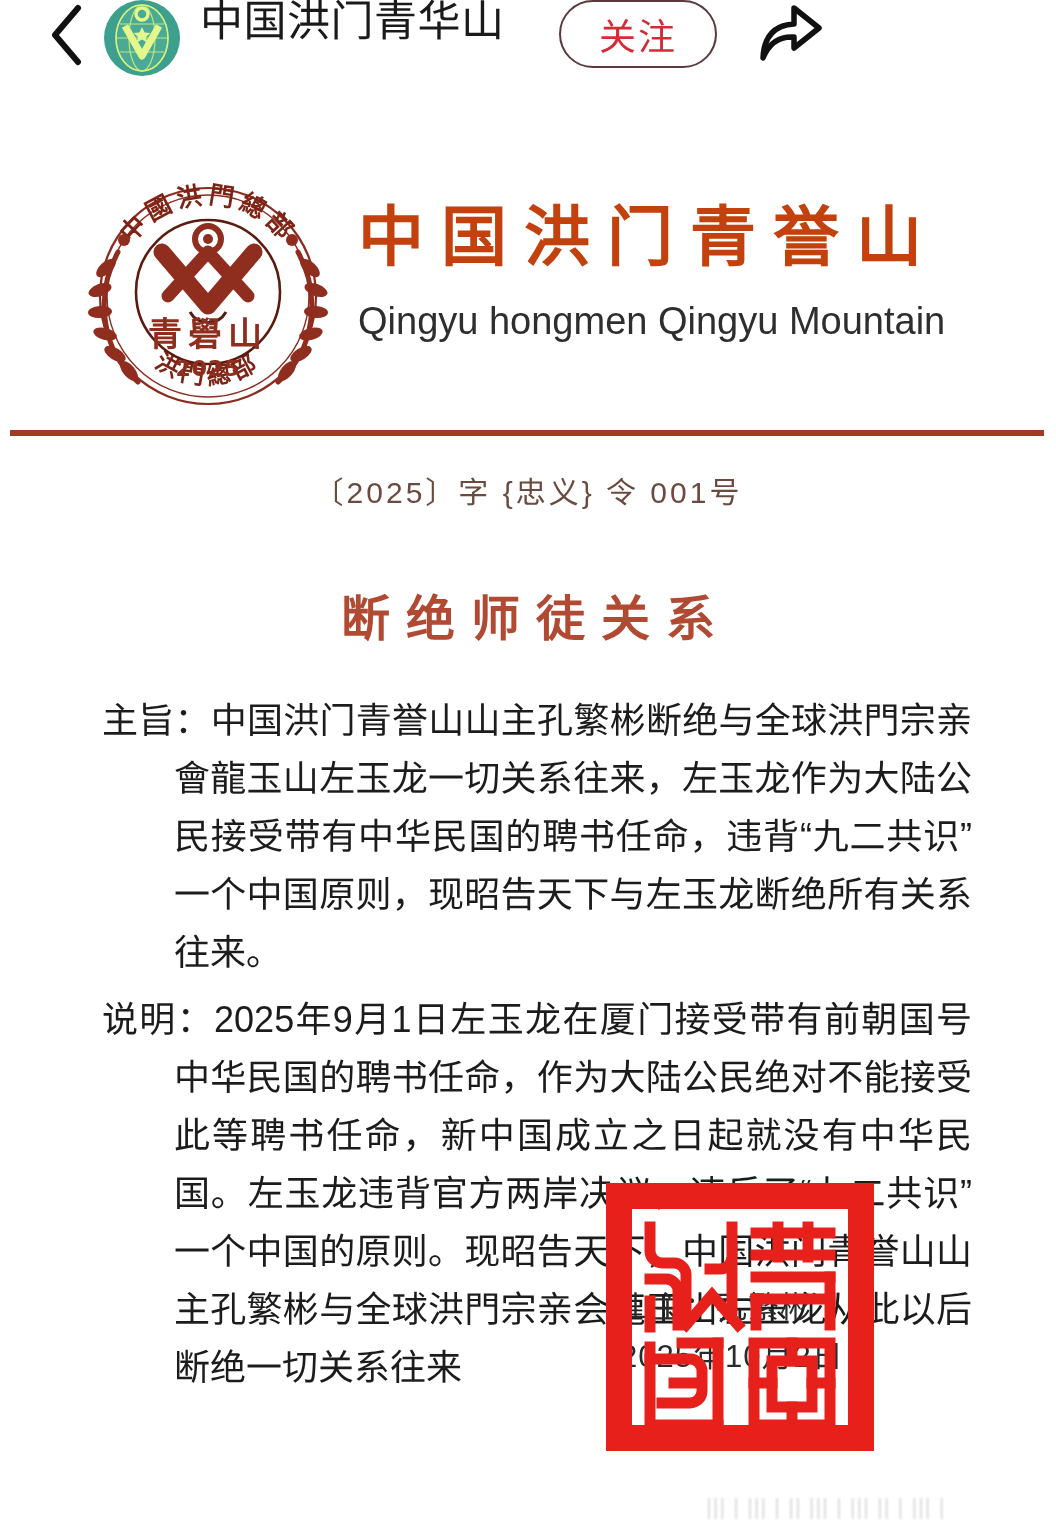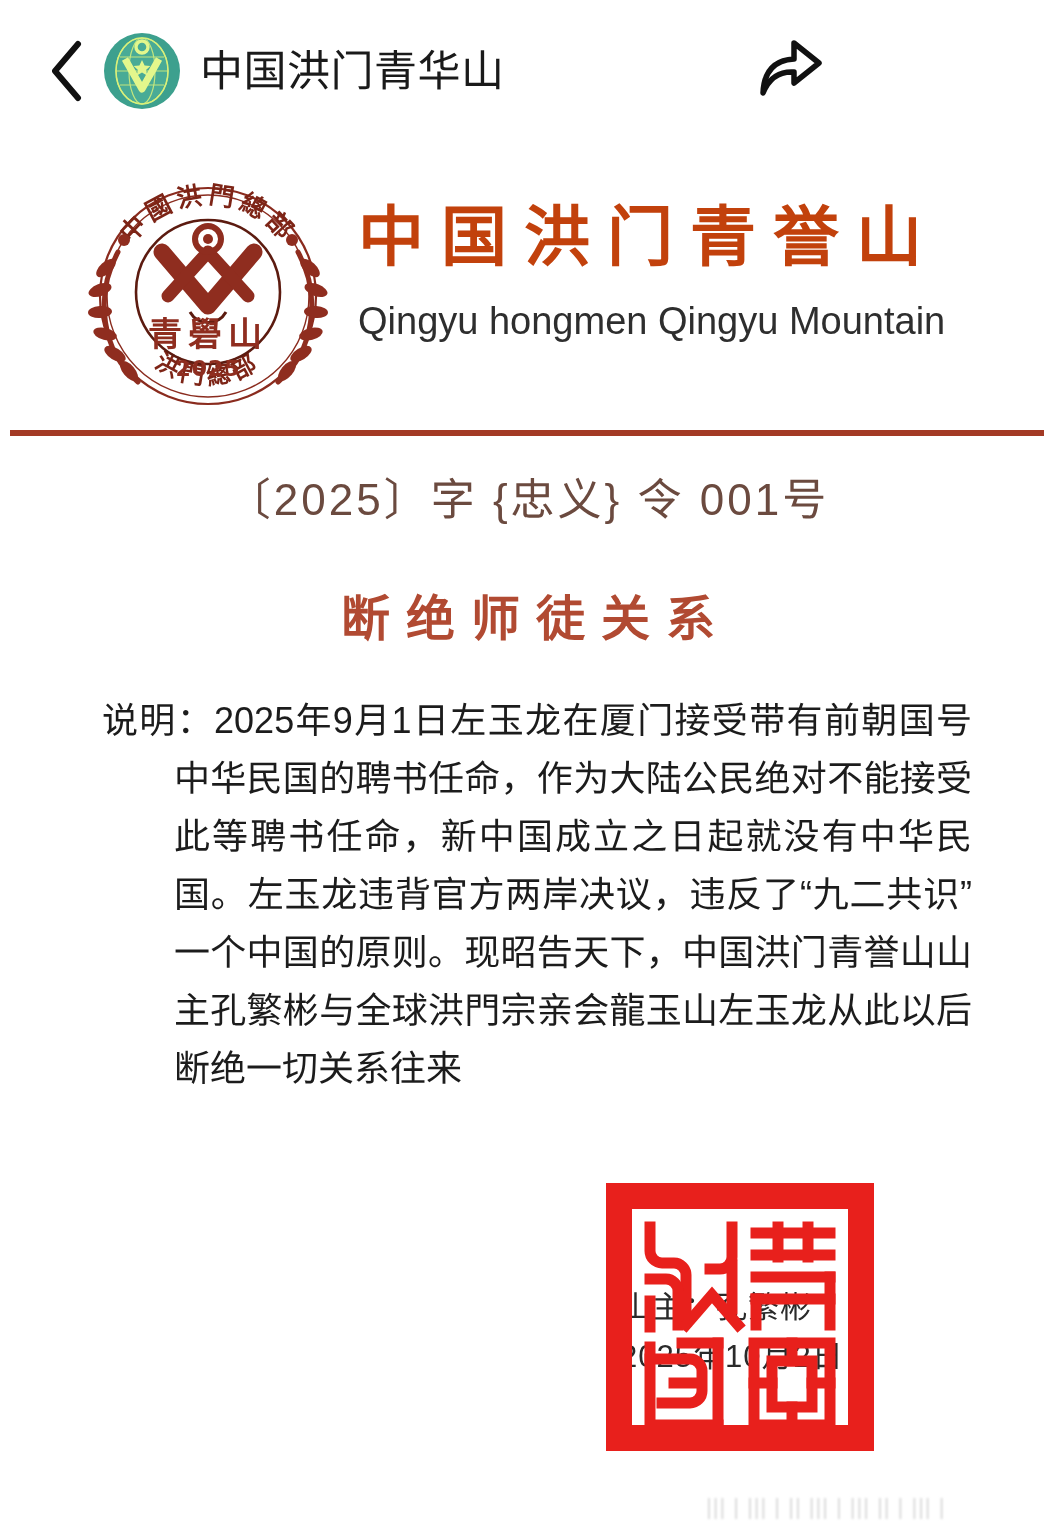--- a/index.html
+++ b/index.html
@@ -17,21 +17,21 @@
     -webkit-font-smoothing: antialiased;
   }
 
   
   .appbar {
     position: absolute;
     left: 0; top: 0;
     width: 857px;
     height: 142px;
     display: flex;
-    align-items: center;
+    align-items: flex-start;
     background: #ffffff;
     box-sizing: border-box;
     padding: 0 26px 0 38px;
   }
   .back-btn {
     width: 56px;
     height: 70px;
     display: flex;
     align-items: center;
     justify-content: center;
@@ -147,21 +147,21 @@
     background: #a33a25;
   }
 
   
   .docnum {
     position: absolute;
     left: 0;
     top: 478px;
     width: 1056px;
     text-align: center;
-    font-size: 44px;
+    font-size: 30px;
     line-height: 1;
     color: #6b4a3f;
     letter-spacing: 3px;
     font-family: "Liberation Sans", "DejaVu Sans", sans-serif;
   }
 
   .doctitle {
     position: absolute;
     left: 0;
     top: 595px;
@@ -267,20 +267,21 @@
         <path d="M21 26 L38 56 L55 26" fill="none" stroke="#e3f78c" stroke-width="7" stroke-linejoin="round"></path>
         <path d="M38 27 l2.6 5.6 5.8.5-4.4 3.9 1.4 5.8-5.4-3.2-5.4 3.2 1.4-5.8-4.4-3.9 5.8-.5z" fill="#e3f78c"></path>
       </svg>
     </span>
   </div>
 
   <div class="appbar-title">中国洪门青华山</div>
 
   <div class="appbar-spacer"></div>
 
+  <button class="follow-btn" type="button">关注</button>
 
   <div class="share-btn">
     <span>
       <svg width="72" height="72" viewBox="0 0 72 72" fill="none" aria-hidden="true">
         <path d="M41 10 L66 30 L41 50 L41 39
                  C26 38 16 45 10 60
                  C11 38 22 27 41 26 Z" stroke="#111111" stroke-width="5.5" stroke-linejoin="round" stroke-linecap="round" fill="none"></path>
       </svg>
     </span>
   </div>
@@ -351,20 +352,21 @@
   </div>
 </div>
 
 <div class="lh-rule"></div>
 
 <div class="docnum">〔2025〕字 {忠义} 令 001号</div>
 
 <div class="doctitle">断绝师徒关系</div>
 
 <div class="doc-body">
+  <p class="para hanging">主旨：中国洪门青誉山山主孔繁彬断绝与全球洪門宗亲會龍玉山左玉龙一切关系往来，左玉龙作为大陆公民接受带有中华民国的聘书任命，违背“九二共识”一个中国原则，现昭告天下与左玉龙断绝所有关系往来。</p>
   <p class="para hanging">说明：2025年9月1日左玉龙在厦门接受带有前朝国号中华民国的聘书任命，作为大陆公民绝对不能接受此等聘书任命，新中国成立之日起就没有中华民国。左玉龙违背官方两岸决议，违反了“九二共识”一个中国的原则。现昭告天下，中国洪门青誉山山主孔繁彬与全球洪門宗亲会龍玉山左玉龙从此以后断绝一切关系往来</p>
 </div>
 
 <div class="sign-block">
   <div class="sign-line">山主：孔繁彬</div>
   <div class="sign-line">2025年10月2日</div>
 </div>
 
 <div class="seal">
   <span>

